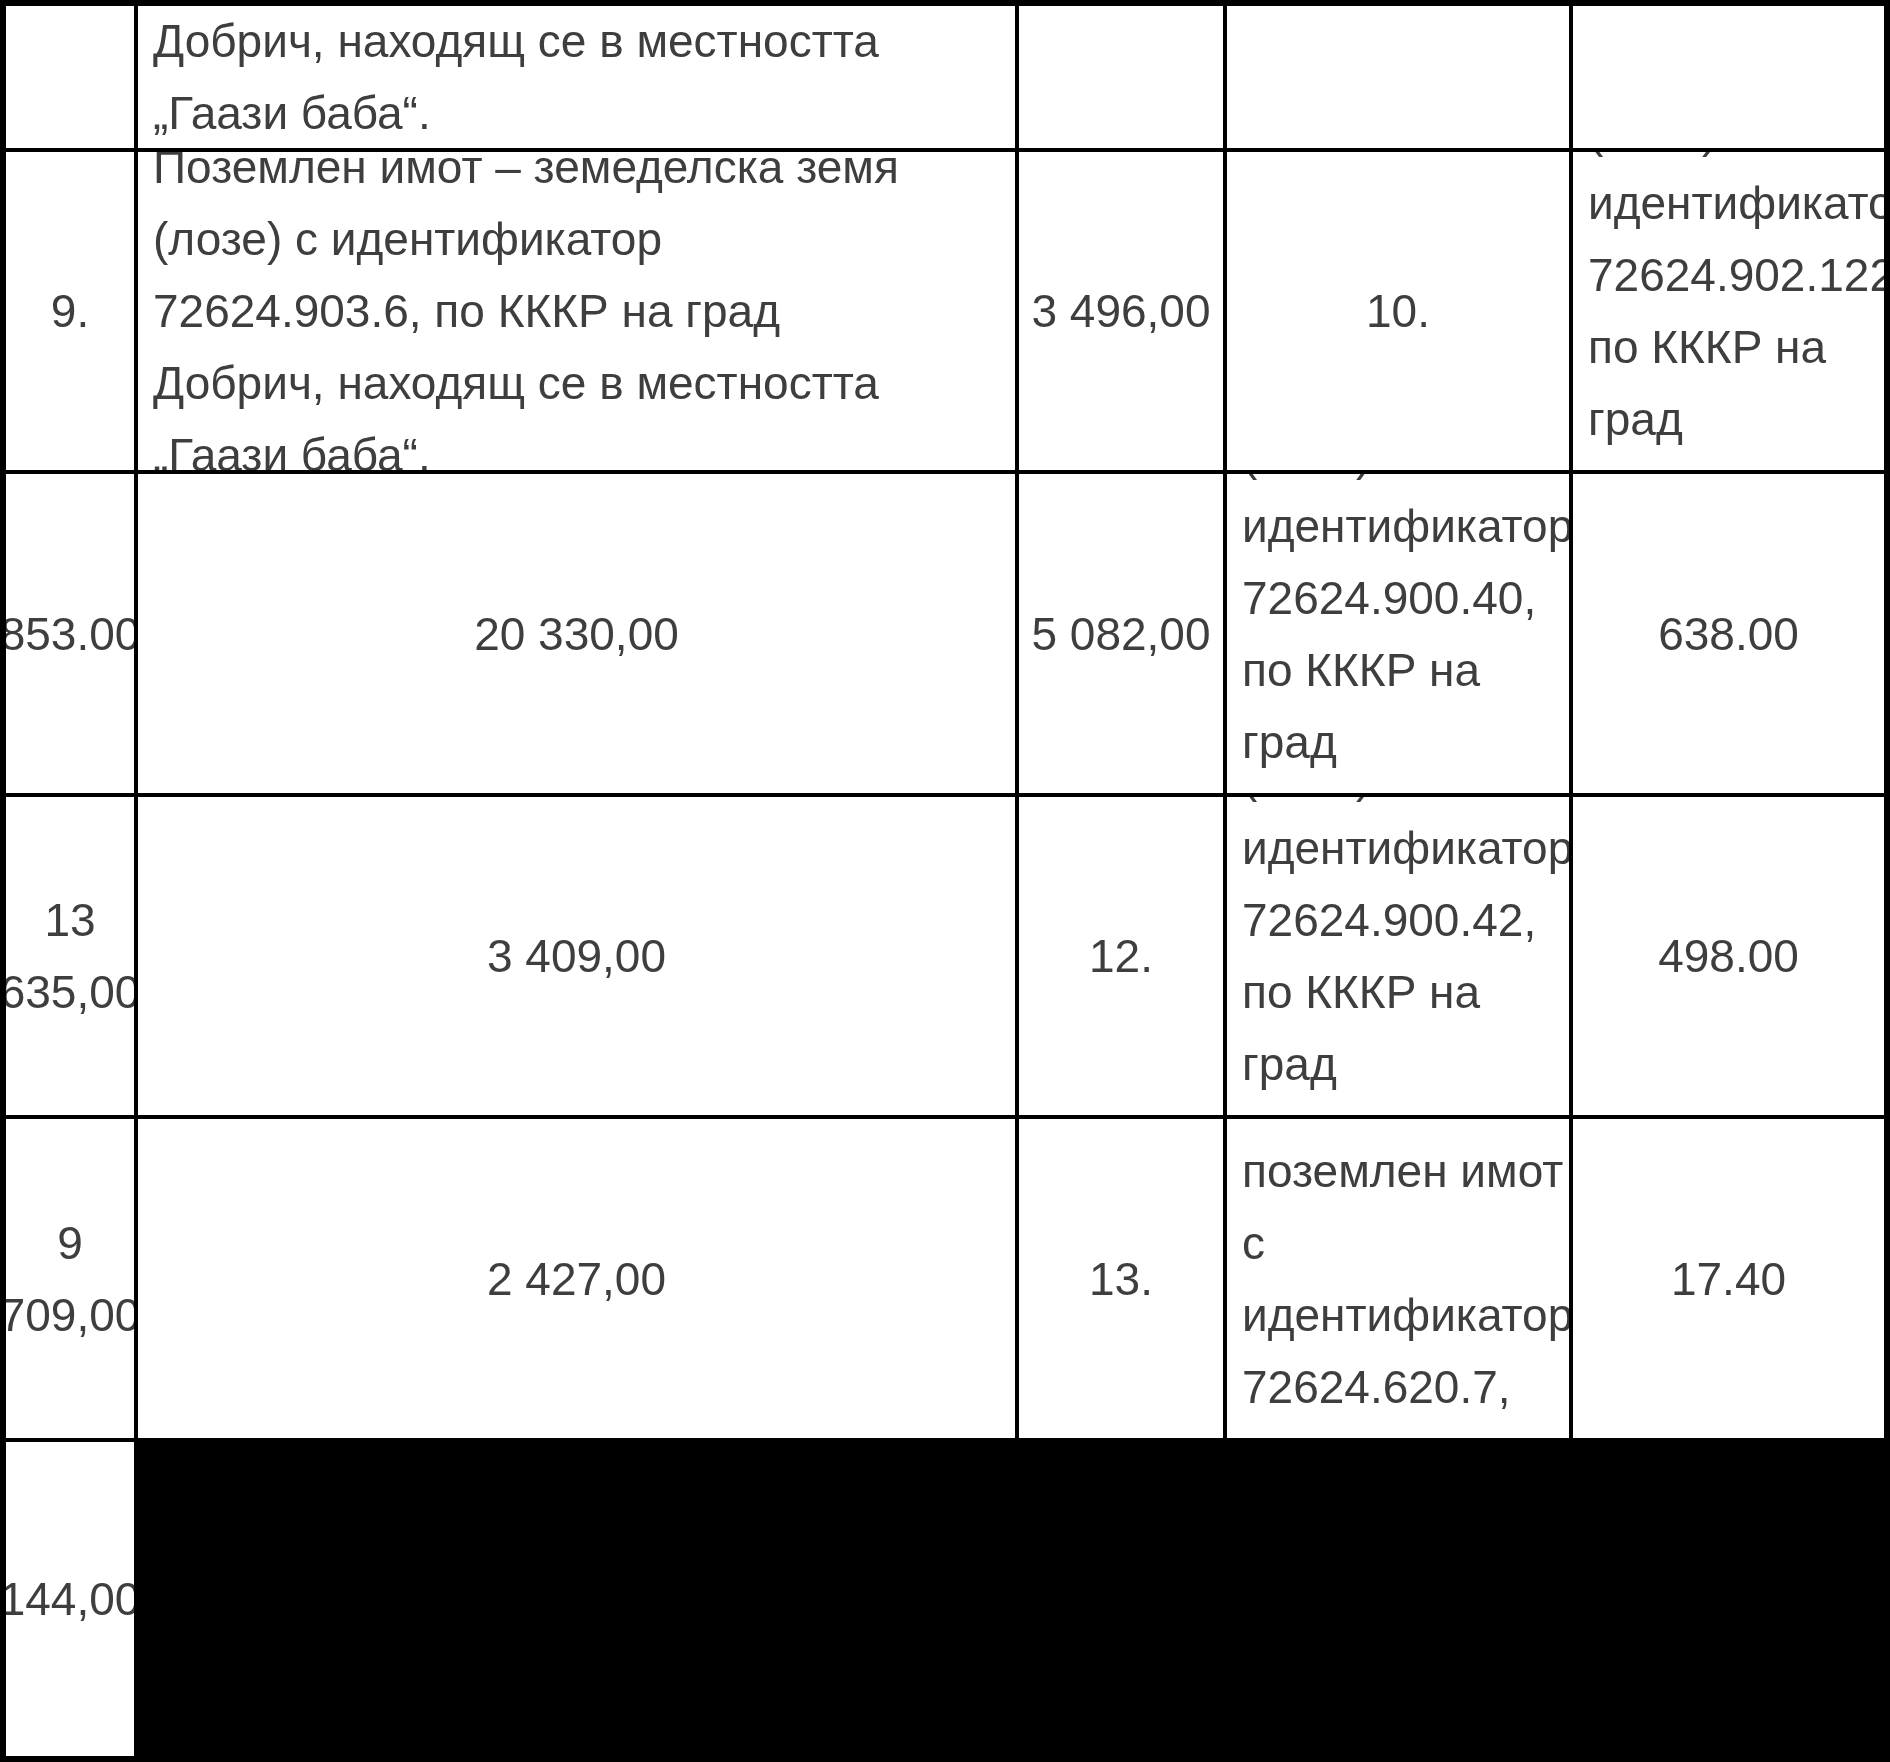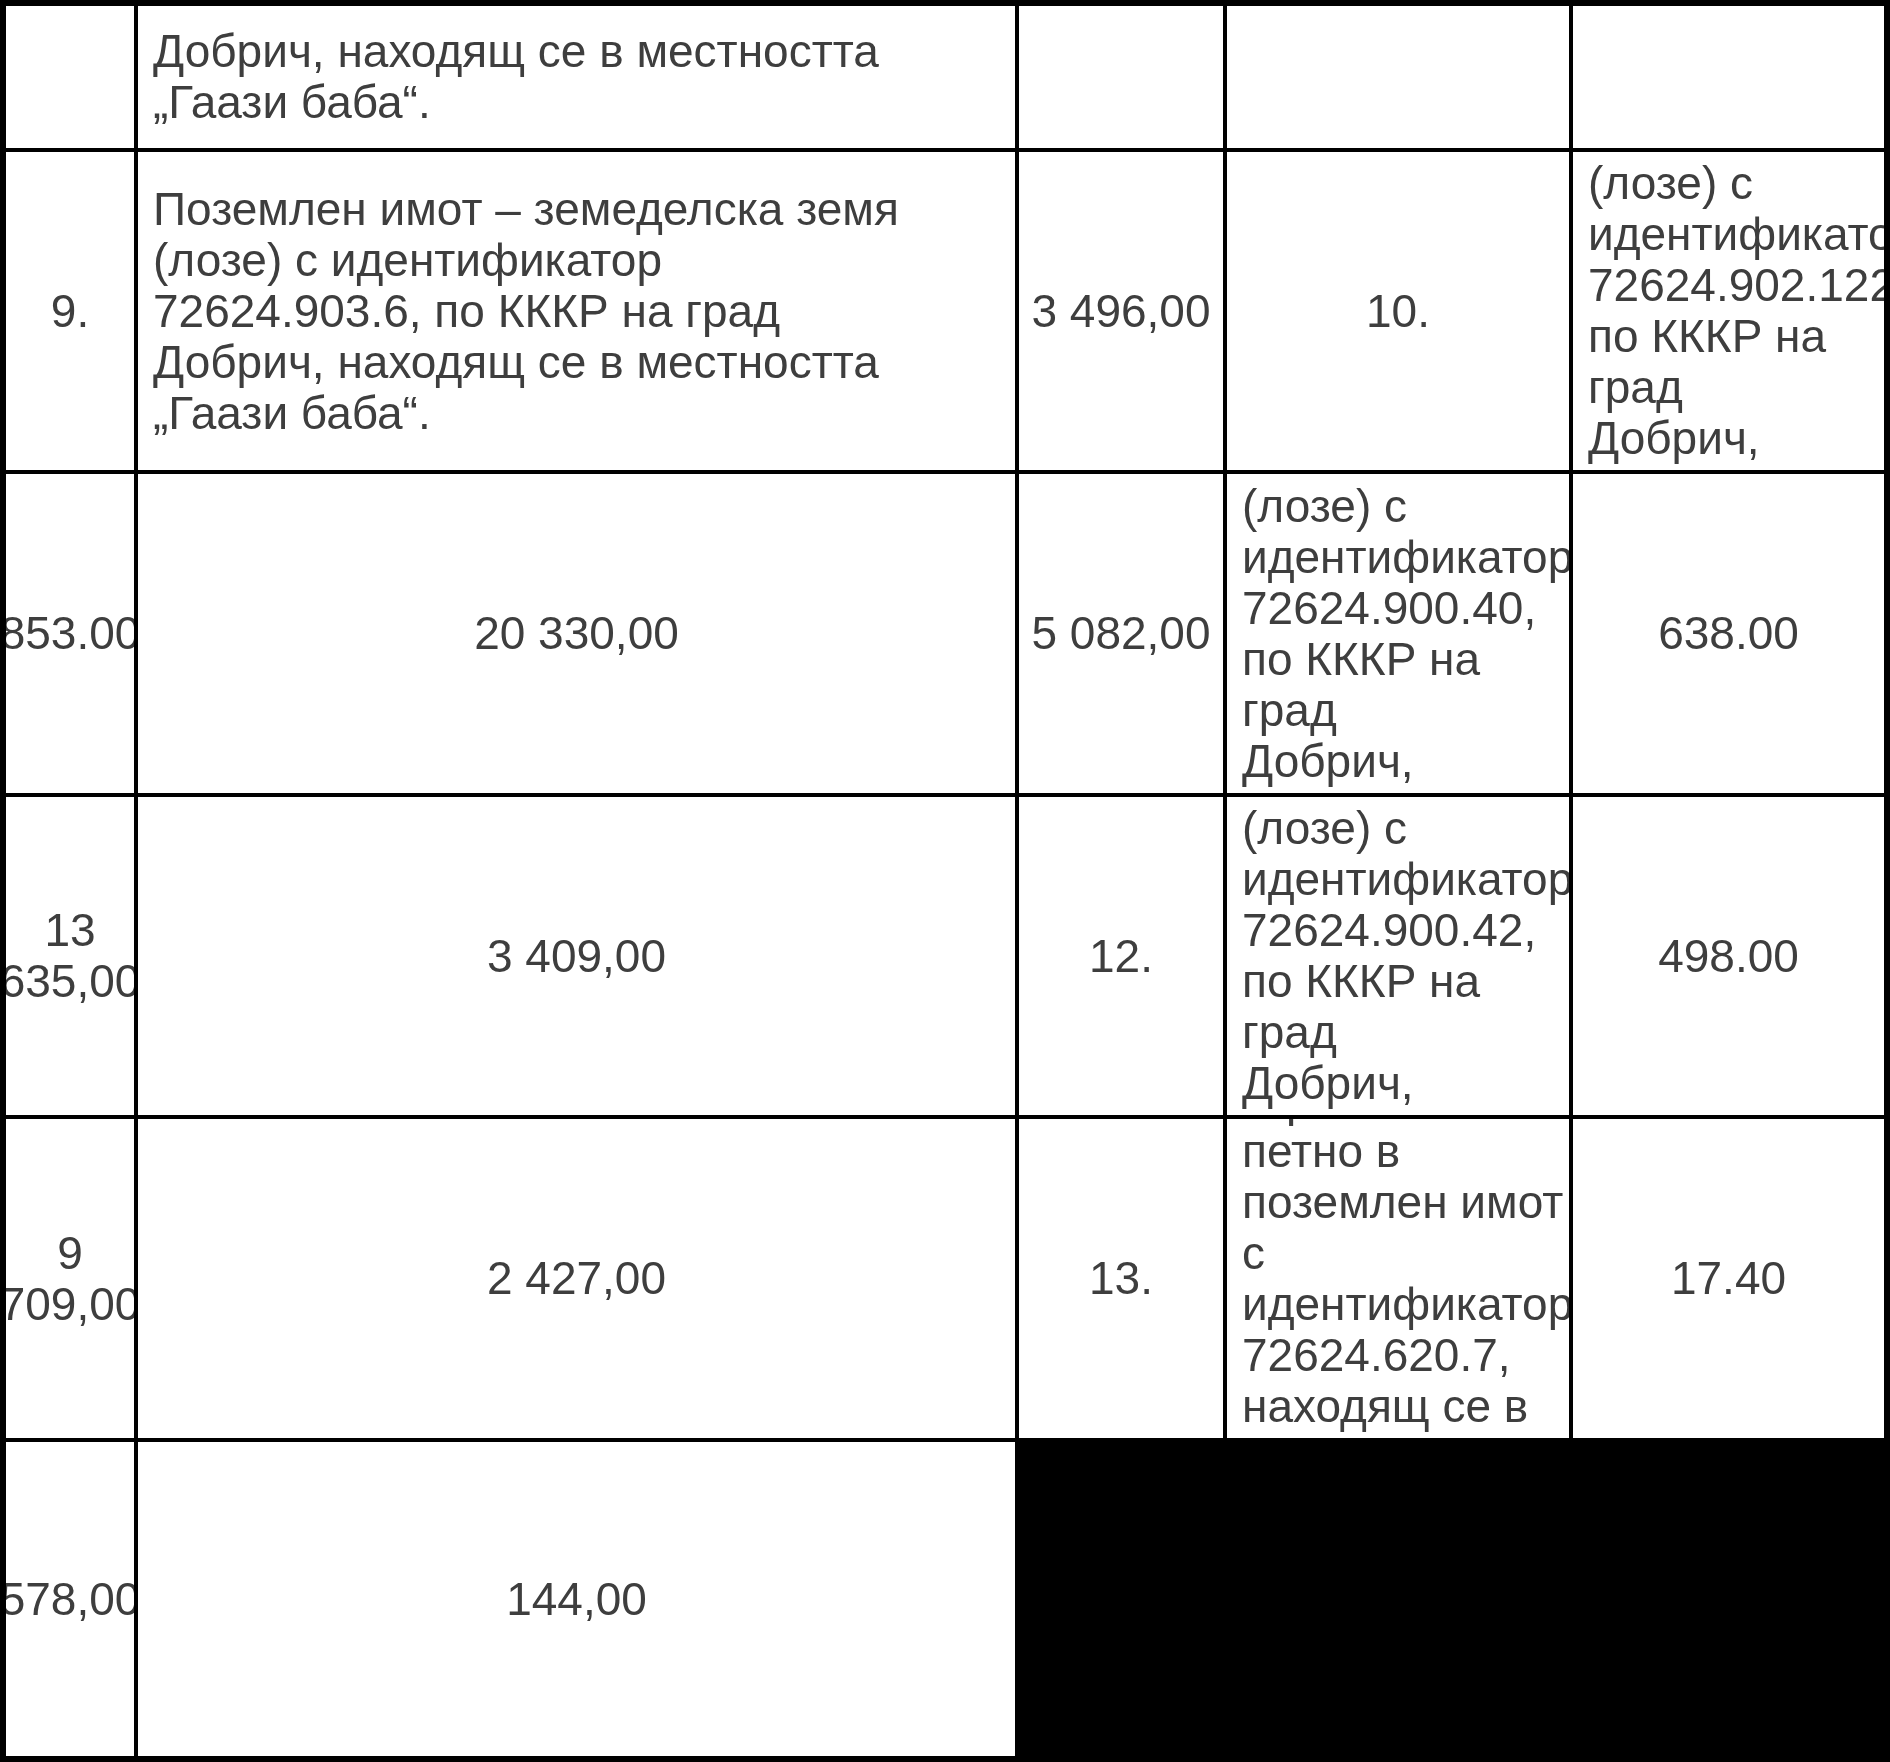--- a/index.html
+++ b/index.html
@@ -15,21 +15,21 @@
     width: 1890px;
     height: 1762px;
     background: #000000;
     border: 6px solid #000000;
     display: grid;
     grid-template-columns: 128px 877px 204px 342px 311px;
     grid-template-rows: 142px 318px 319px 318px 319px 314px;
     gap: 4px;
     font-family: "Liberation Sans", "DejaVu Sans", sans-serif;
     font-size: 46px;
-    line-height: 51px;
+    line-height: 72px;
     color: #3e3e3e;
   }
   .cell {
     background: #ffffff;
     display: flex;
     align-items: center;
     overflow: hidden;
   }
   .cell.num, .cell.numeric {
     justify-content: center;
@@ -144,19 +144,16 @@
       <span class="txt">Право на строеж върху строително
 петно в поземлен имот с
 идентификатор 72624.620.7,
 находящ се в ЖК „Дружба“ 1, до
 бл.7, за гараж.</span>
     </div>
   <div class="cell numeric">
       <span class="txt">17.40</span>
     </div>
   <div class="cell numeric">
-      <span class="txt">578,00</span>
-    </div>
-  <div class="cell numeric">
       <span class="txt">144,00</span>
     </div>
 
 </div>
 
 </body></html>

